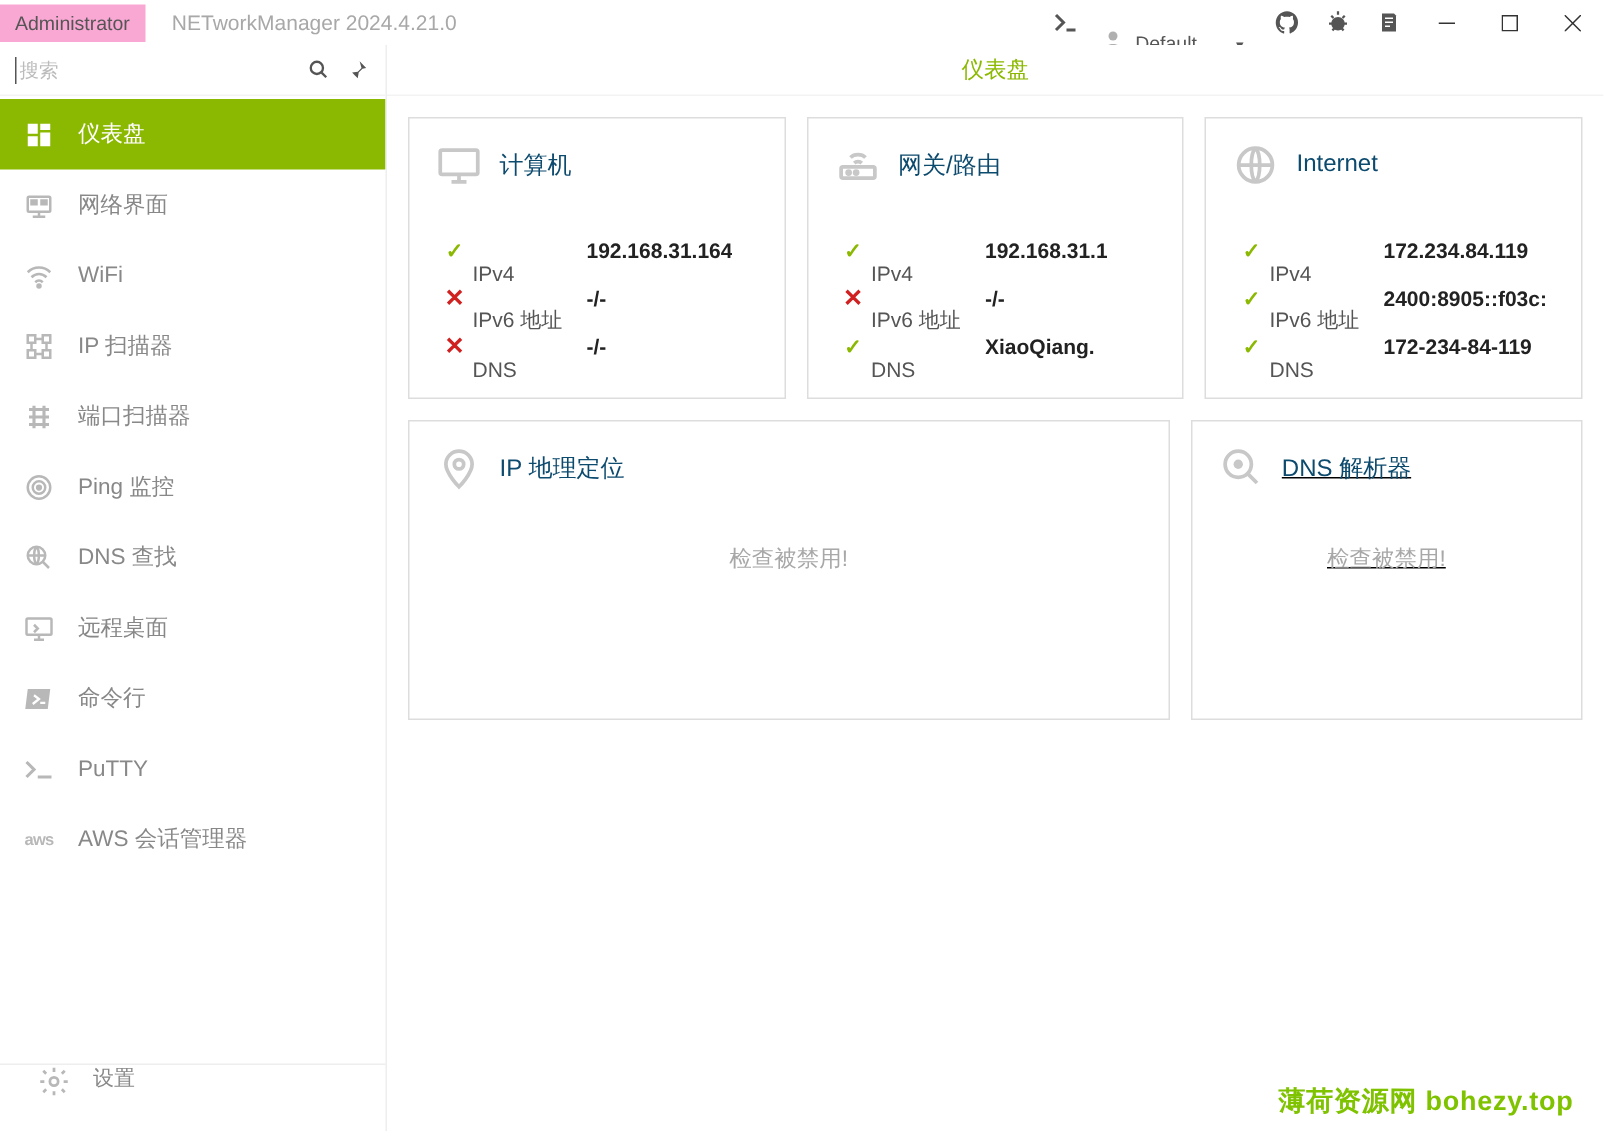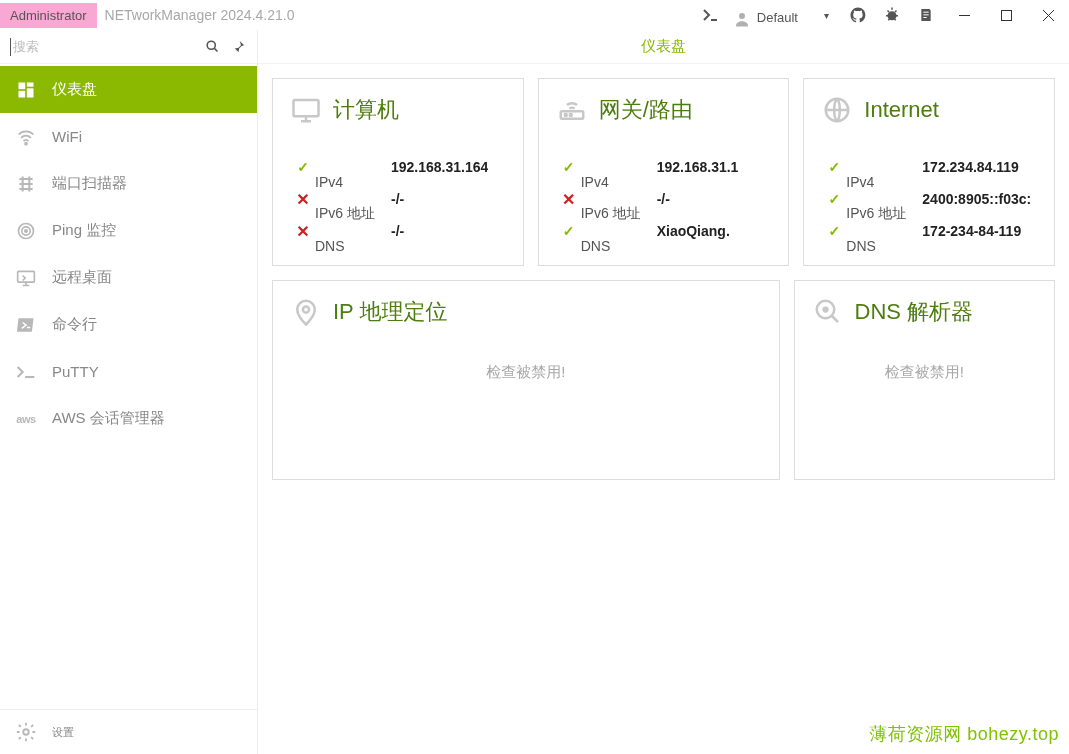--- a/index.html
+++ b/index.html
@@ -1,69 +1,69 @@
 <!DOCTYPE html>
 <html><head>
 <meta charset="utf-8">
 <style>
   * { box-sizing: border-box; margin: 0; padding: 0; font-family: "Segoe UI", "Microsoft YaHei", sans-serif; }
   body { width: 1069px; height: 754px; background: #fff; overflow: hidden; position: relative; }
 
   
   .titlebar { height: 30px; display: flex; align-items: center; background: #fff; }
   .admin-badge { background: #f9a8d4; color: #555; font-size: 13px; padding: 5px 10px; }
-  .app-title { color: #a8a8a8; font-size: 14px; padding-left: 8px; flex: 0 0 auto; }
+  .app-title { color: #a8a8a8; font-size: 14px; padding-left: 18px; flex: 0 0 auto; }
   .titlebar-spacer { flex: 1; }
   .titlebar-actions { display: flex; align-items: center; gap: 4px; padding-right: 2px; }
   .tb-btn { width: 30px; height: 30px; display: flex; align-items: center; justify-content: center; color: #555; cursor: pointer; }
-  .profile-box { display: flex; align-items: flex-start; border: none; padding: 0 4px; height: 26px; margin-right: 6px; margin-top: 16px; }
+  .profile-box { display: flex; align-items: flex-end; border: none; padding: 0 4px; height: 26px; margin-right: 6px; margin-top: 16px; }
   .profile-box .profile-name { color: #555; font-size: 13px; padding: 0 26px 0 6px; }
   .profile-box .dropdown-caret { font-size: 10px; color: #555; }
   .win-btn { width: 38px; height: 30px; display:flex;align-items:center;justify-content:center; color:#333; cursor:pointer;}
 
   
   .layout { display: flex; height: calc(754px - 30px); }
   .sidebar { width: 258px; background: #fff; border-right: 1px solid #eee; display:flex; flex-direction:column; }
   .search-row { display:flex; align-items:center; height: 34px; border-bottom:1px solid #f3f3f3; padding:0 6px 0 10px;}
   .search-row input { flex:1; border:none; outline:none; font-size:13px; color:#555; background:transparent;}
   .search-row input::placeholder{color:#bbb;}
   .search-row .icon-btn { width:26px;height:26px;display:flex;align-items:center;justify-content:center;color:#555;cursor:pointer;}
   .search-cursor{width:1px;height:18px;background:#555;margin-right:2px;}
 
   .nav { flex:1; overflow:hidden; padding-top:2px;}
   .nav-item { display:flex; align-items:center; height:47px; padding-left:14px; color:#888; font-size:15px; cursor:pointer; gap:14px;}
   .nav-item .nav-icon { width:24px; display:flex; justify-content:center; color:#b8b8b8;}
   .nav-item.active { background:#8bb800; color:#fff;}
   .nav-item.active .nav-icon { color:#fff;}
 
   .bottom-nav { border-top:1px solid #eee;}
-  .bottom-item { display:flex;align-items:center;height:44px;padding-left:14px;color:#888;font-size:11px;cursor:pointer;gap:14px;}
+  .bottom-item { display:flex;height:44px;padding-left:24px;color:#888;font-size:14px;cursor:pointer;gap:14px;}
   .bottom-item .nav-icon{width:24px;display:flex;justify-content:center;color:#b8b8b8;}
 
   .main { flex:1; background:#fff; display:flex; flex-direction:column; position:relative;}
   .page-title-row{height:34px;display:flex;align-items:center;justify-content:center;border-bottom:1px solid #f3f3f3;}
   .page-title{color:#8bb800;font-size:15px;}
 
   .cards{padding:14px;display:flex;flex-wrap:wrap;gap:14px;align-content:flex-start;}
   .card{border:1px solid #ddd;background:#fff;padding:16px 18px 18px 18px;}
   .card.top{width:calc((100% - 28px)/3);height:188px;}
   .card.big{width:calc((100% - 14px) * 0.66);height:200px;}
-  .card.small{width:calc((100% - 14px) * 0.34);height:200px;}
+  .card.small{width:calc((100% - 14px) * 0.34);height:200px;text-decoration:underline;}
   .card-header{display:flex;align-items:center;gap:12px;margin-bottom:26px;}
   .card-header .card-icon{color:#c8c8c8;}
-  .card-title{color:#4d7c0f;font-size:22px;}
+  .card-title{color:#0c4a6e;font-size:16px;}
   .row{display:flex;align-items:center;height:32px;font-size:14px;}
   .row .status{width:24px;display:flex;justify-content:center;}
   .row .label{width:76px;color:#555;margin-top:29px;}
   .row .value{font-weight:700;color:#222;overflow:hidden;white-space:nowrap;text-overflow:clip;}
   .check{color:#8bb800;font-weight:bold;}
   .cross{color:#d02020;font-weight:bold;font-size:16px;}
   .disabled-msg{color:#a8a8a8;font-size:15px;text-align:center;margin-top:36px;}
 
-  .watermark{position:absolute;right:10px;bottom:8px;color:#7fc200;font-size:18px;font-weight:400;letter-spacing:0.5px;}
+  .watermark{position:absolute;right:20px;bottom:8px;color:#7fc200;font-size:18px;font-weight:700;letter-spacing:0.5px;}
 
   svg{display:block;}
 </style>
 </head>
 <body>
 
 <div class="titlebar">
   <div class="admin-badge">Administrator</div>
   <div class="app-title">NETworkManager 2024.4.21.0</div>
   <div class="titlebar-spacer"></div>
@@ -145,43 +145,75 @@
               <rect x="13" y="3" width="8" height="5"></rect>
               <rect x="13" y="10" width="8" height="11"></rect>
               <rect x="3" y="13" width="8" height="8"></rect>
             </svg>
           </span>
           <span>仪表盘</span>
         </div>
         <div class="nav-item">
           <span class="nav-icon">
             <svg width="20" height="20" viewBox="0 0 24 24" fill="none" stroke="currentColor" stroke-width="2">
+              <rect x="3" y="5" width="18" height="12" rx="1"></rect>
+              <path d="M7 21h10M12 17v4"></path>
+              <rect x="6" y="8" width="4" height="3" fill="currentColor"></rect>
+              <rect x="14" y="8" width="4" height="3" fill="currentColor"></rect>
+            </svg>
+          </span>
+          <span>网络界面</span>
+        </div>
+        <div class="nav-item">
+          <span class="nav-icon">
+            <svg width="20" height="20" viewBox="0 0 24 24" fill="none" stroke="currentColor" stroke-width="2">
               <path d="M3 9c5-5 13-5 18 0M6 13c3.5-3.5 8.5-3.5 12 0M9 17c1.8-1.8 4.2-1.8 6 0"></path>
               <circle cx="12" cy="20" r="1.2" fill="currentColor"></circle>
             </svg>
           </span>
           <span>WiFi</span>
+        </div>
+        <div class="nav-item">
+          <span class="nav-icon">
+            <svg width="20" height="20" viewBox="0 0 24 24" fill="none" stroke="currentColor" stroke-width="2">
+              <rect x="3" y="3" width="6" height="6"></rect>
+              <rect x="15" y="3" width="6" height="6"></rect>
+              <rect x="3" y="15" width="6" height="6"></rect>
+              <rect x="15" y="15" width="6" height="6"></rect>
+              <path d="M9 6h6M6 9v6M18 9v6M9 18h6"></path>
+            </svg>
+          </span>
+          <span>IP 扫描器</span>
         </div>
         <div class="nav-item">
           <span class="nav-icon">
             <svg width="20" height="20" viewBox="0 0 24 24" fill="none" stroke="currentColor" stroke-width="2.5">
               <path d="M4 6h16M4 12h16M4 18h16M8 3v18M16 3v18"></path>
             </svg>
           </span>
           <span>端口扫描器</span>
         </div>
         <div class="nav-item">
           <span class="nav-icon">
             <svg width="20" height="20" viewBox="0 0 24 24" fill="none" stroke="currentColor" stroke-width="2">
               <circle cx="12" cy="12" r="9"></circle>
               <circle cx="12" cy="12" r="5"></circle>
               <circle cx="12" cy="12" r="1.5" fill="currentColor"></circle>
             </svg>
           </span>
           <span>Ping 监控</span>
+        </div>
+        <div class="nav-item">
+          <span class="nav-icon">
+            <svg width="20" height="20" viewBox="0 0 24 24" fill="none" stroke="currentColor" stroke-width="2">
+              <circle cx="10" cy="10" r="7"></circle>
+              <path d="M3 10h14M10 3c2.5 2.5 2.5 11.5 0 14M10 3c-2.5 2.5-2.5 11.5 0 14M20 20l-5-5"></path>
+            </svg>
+          </span>
+          <span>DNS 查找</span>
         </div>
         <div class="nav-item">
           <span class="nav-icon">
             <svg width="20" height="20" viewBox="0 0 24 24" fill="none" stroke="currentColor" stroke-width="2">
               <rect x="2" y="4" width="20" height="13" rx="1"></rect>
               <path d="M8 21h8M12 17v4M8 9l3 3-3 3"></path>
             </svg>
           </span>
           <span>远程桌面</span>
         </div>

